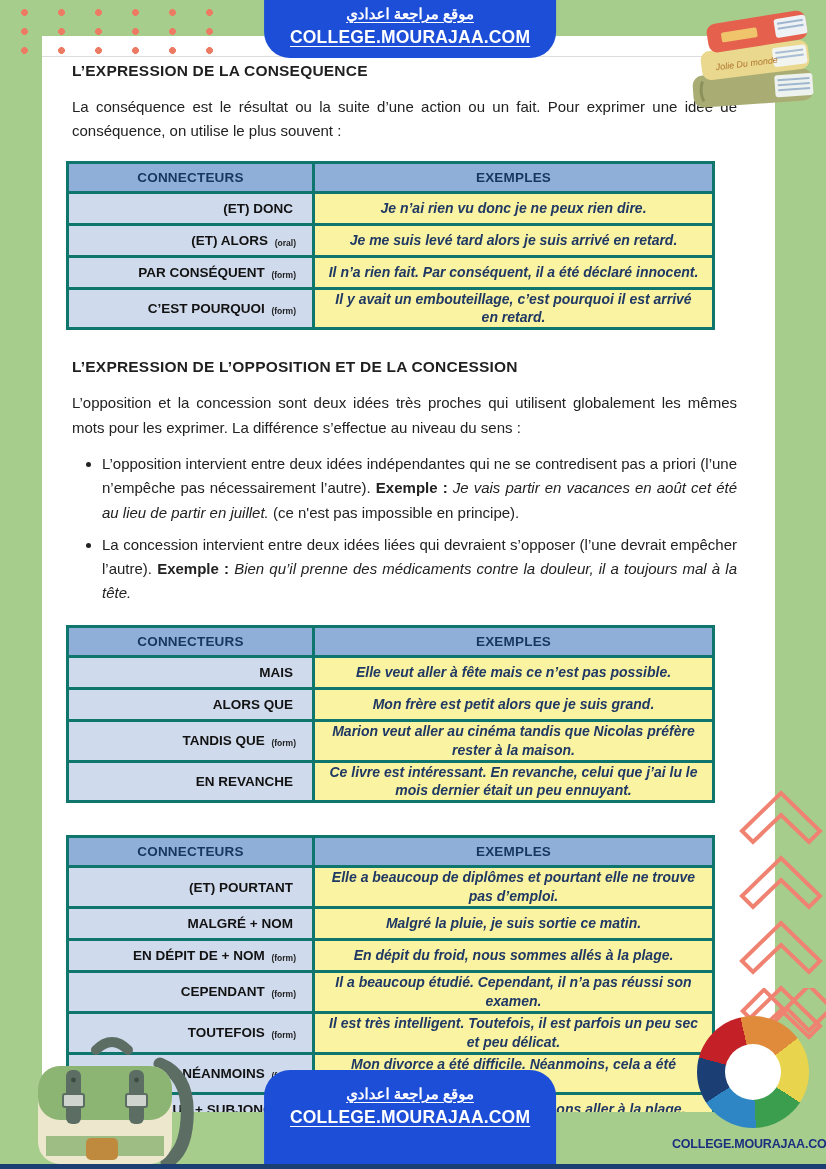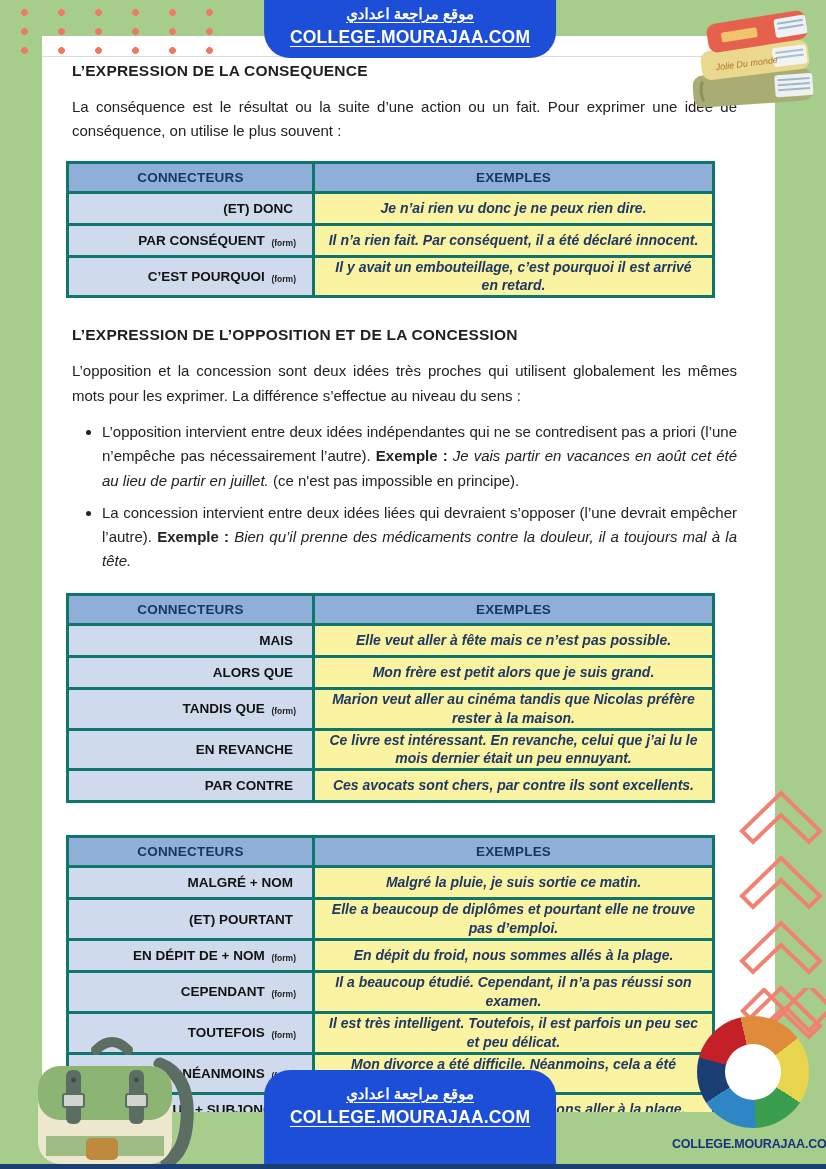--- a/index.html
+++ b/index.html
@@ -91,20 +91,24 @@
       <tbody>
           <tr>
         <th>CONNECTEURS</th>
         <th>EXEMPLES</th>
       </tr>
       <tr>
         <td class="conn"><span>(ET) DONC</span><span class="tag"></span></td>
         <td class="ex"><span>Je n’ai rien vu donc je ne peux rien dire.</span></td>
       </tr>
       <tr>
+        <td class="conn"><span>(ET) ALORS</span> <span class="tag">(oral)</span></td>
+        <td class="ex"><span>Je me suis levé tard alors je suis arrivé en retard.</span></td>
+      </tr>
+      <tr>
         <td class="conn"><span>PAR CONSÉQUENT</span> <span class="tag">(form)</span></td>
         <td class="ex"><span>Il n’a rien fait. Par conséquent, il a été déclaré innocent.</span></td>
       </tr>
       <tr>
         <td class="conn"><span>C’EST POURQUOI</span> <span class="tag">(form)</span></td>
         <td class="ex"><span>Il y avait un embouteillage, c’est pourquoi il est arrivé en retard.</span></td>
       </tr>
     </tbody>
       </table>
 
@@ -135,44 +139,40 @@
         <td class="ex"><span>Mon frère est petit alors que je suis grand.</span></td>
       </tr>
       <tr>
         <td class="conn"><span>TANDIS QUE</span> <span class="tag">(form)</span></td>
         <td class="ex"><span>Marion veut aller au cinéma tandis que Nicolas préfère rester à la maison.</span></td>
       </tr>
       <tr>
         <td class="conn"><span>EN REVANCHE</span><span class="tag"></span></td>
         <td class="ex"><span>Ce livre est intéressant. En revanche, celui que j’ai lu le mois dernier était un peu ennuyant.</span></td>
       </tr>
-      <tr>
-        <td class="conn"><span>PAR CONTRE</span><span class="tag"></span></td>
-        <td class="ex"><span>Ces avocats sont chers, par contre ils sont excellents.</span></td>
-      </tr>
     </tbody>
       </table>
 
     <table class="conn-table t3">
       <colgroup>
           <col class="c1">
           <col class="c2">
         </colgroup>
       <tbody>
           <tr>
         <th>CONNECTEURS</th>
         <th>EXEMPLES</th>
       </tr>
       <tr>
+        <td class="conn"><span>(ET) POURTANT</span><span class="tag"></span></td>
+        <td class="ex"><span>Elle a beaucoup  de diplômes et pourtant elle ne trouve pas d’emploi.</span></td>
+      </tr>
+      <tr>
         <td class="conn"><span>MALGRÉ + NOM</span><span class="tag"></span></td>
         <td class="ex"><span>Malgré la pluie, je suis sortie ce matin.</span></td>
-      </tr>
-      <tr>
-        <td class="conn"><span>(ET) POURTANT</span><span class="tag"></span></td>
-        <td class="ex"><span>Elle a beaucoup  de diplômes et pourtant elle ne trouve pas d’emploi.</span></td>
       </tr>
       <tr>
         <td class="conn"><span>EN DÉPIT DE + NOM</span> <span class="tag">(form)</span></td>
         <td class="ex"><span>En dépit du froid, nous sommes allés à la plage.</span></td>
       </tr>
       <tr>
         <td class="conn"><span>CEPENDANT</span> <span class="tag">(form)</span></td>
         <td class="ex"><span>Il a beaucoup étudié. Cependant, il n’a pas réussi son examen.</span></td>
       </tr>
       <tr>

